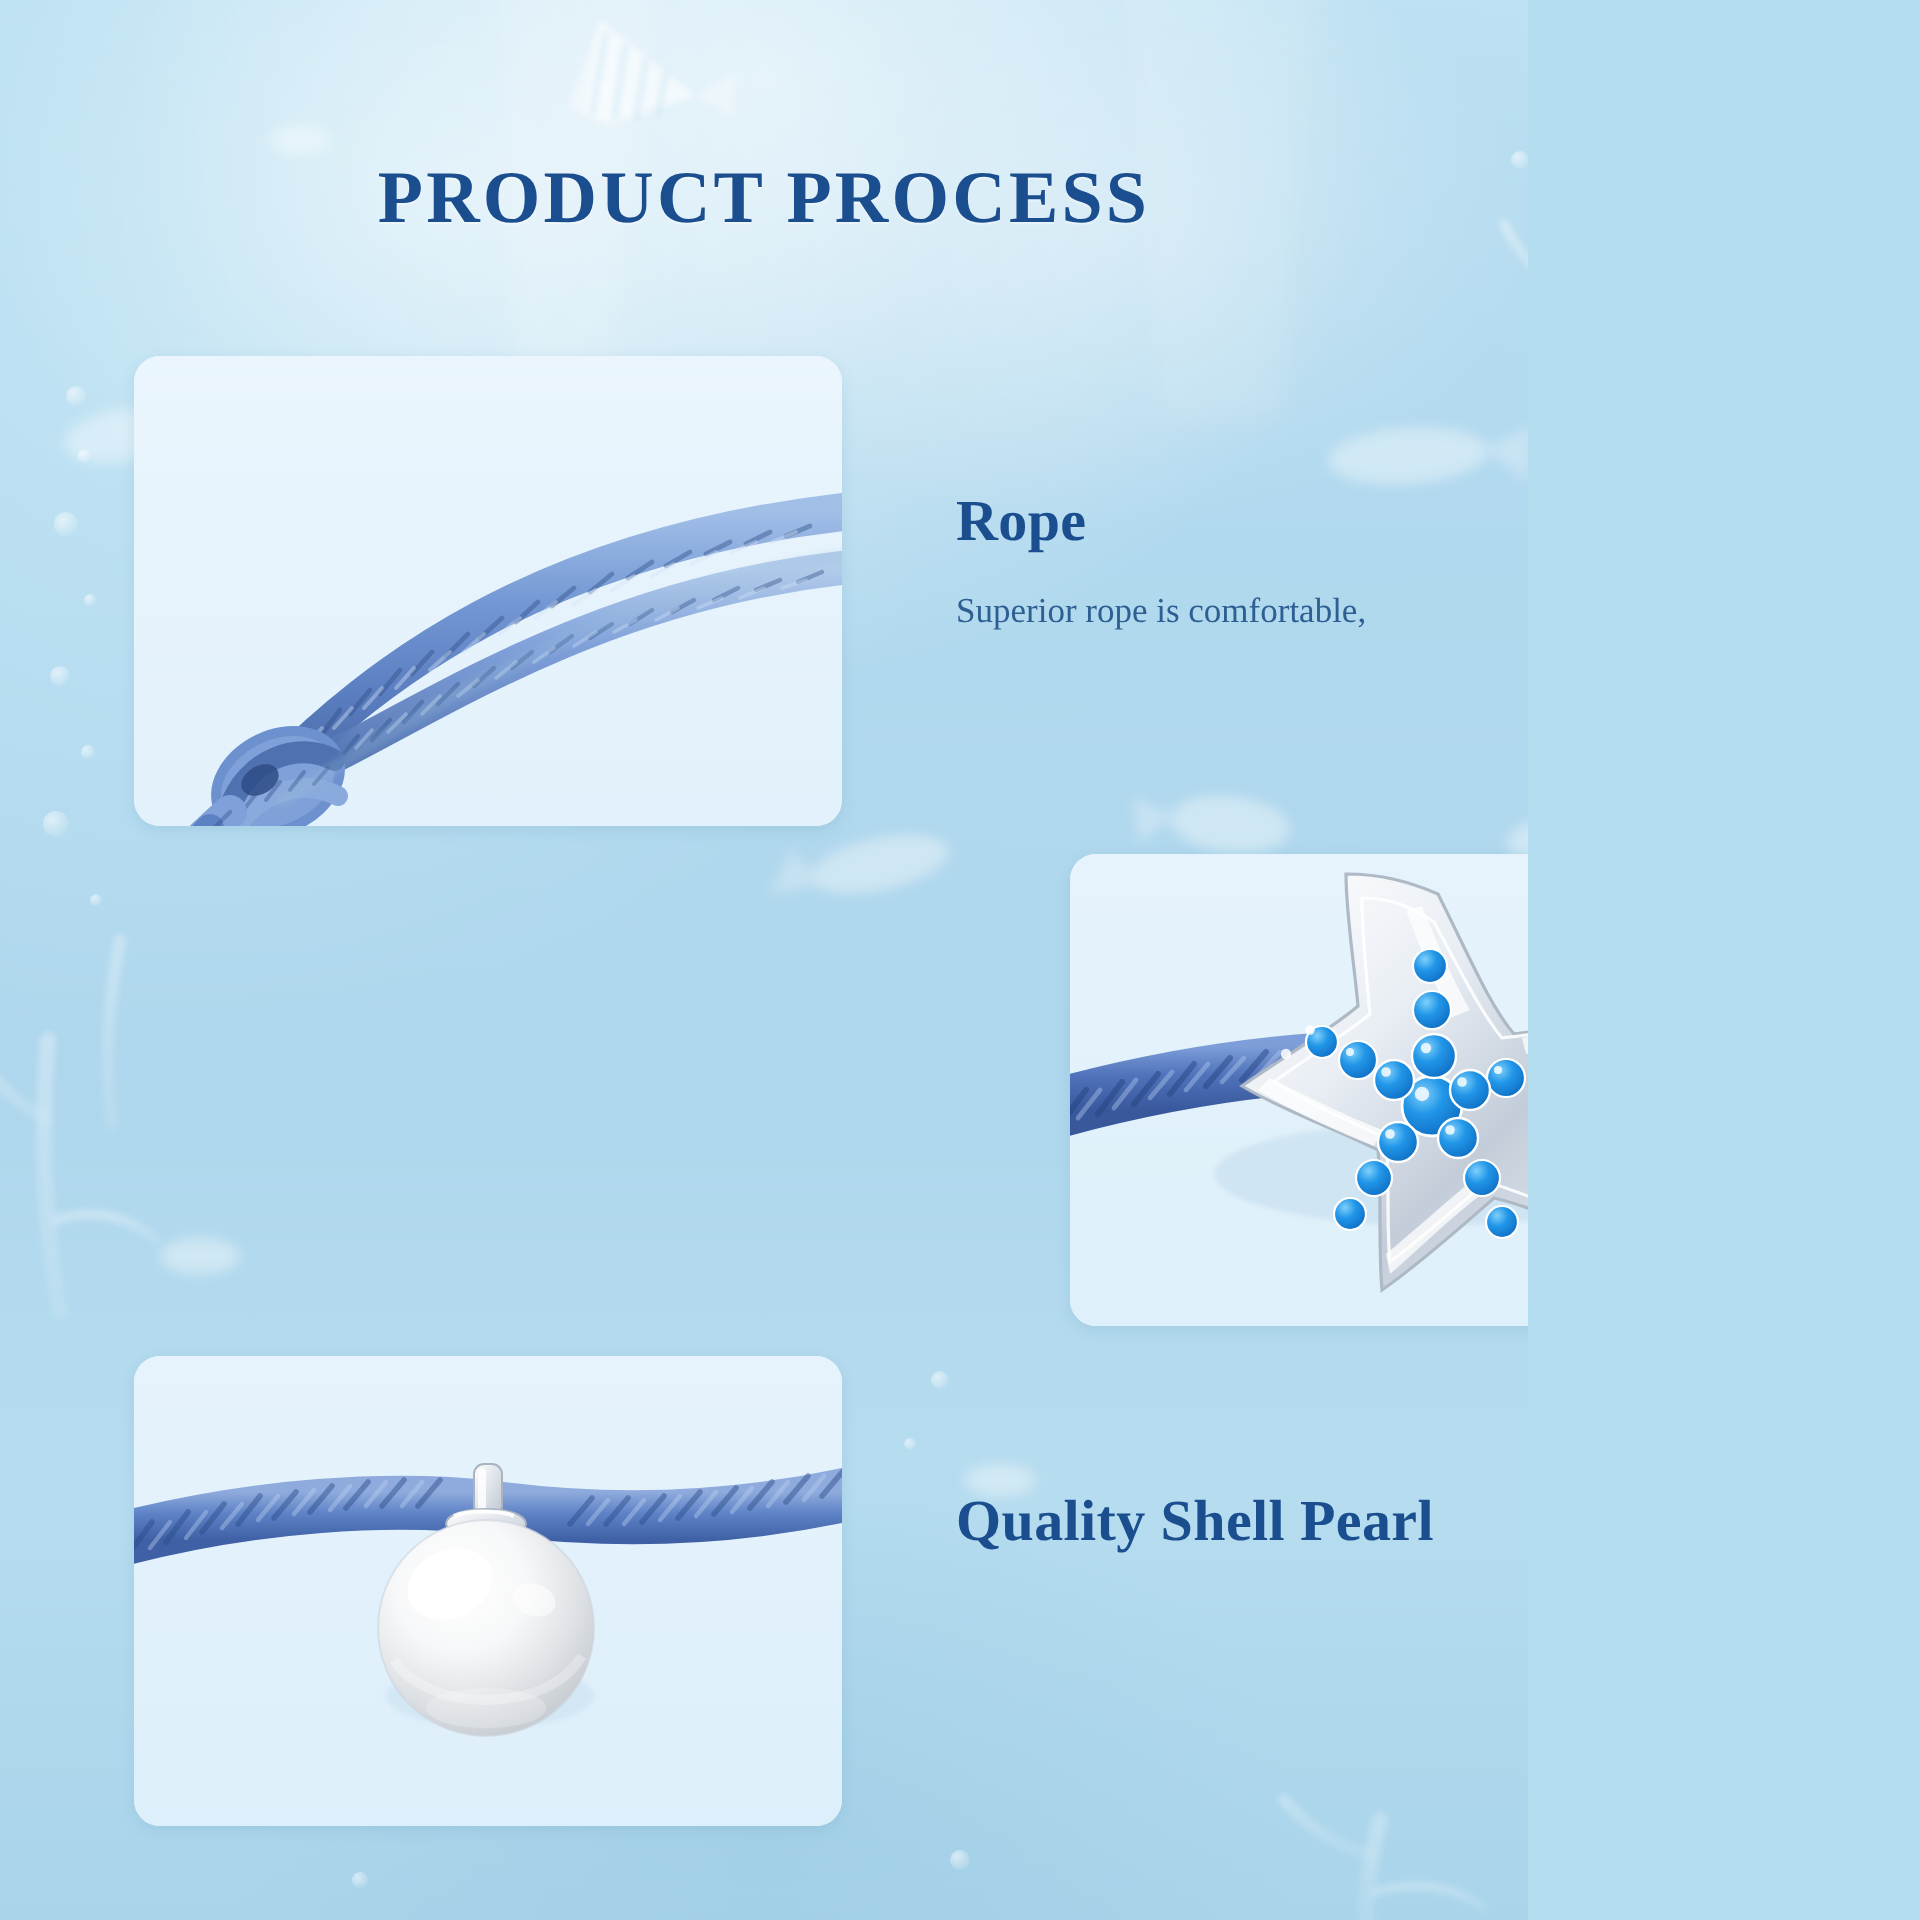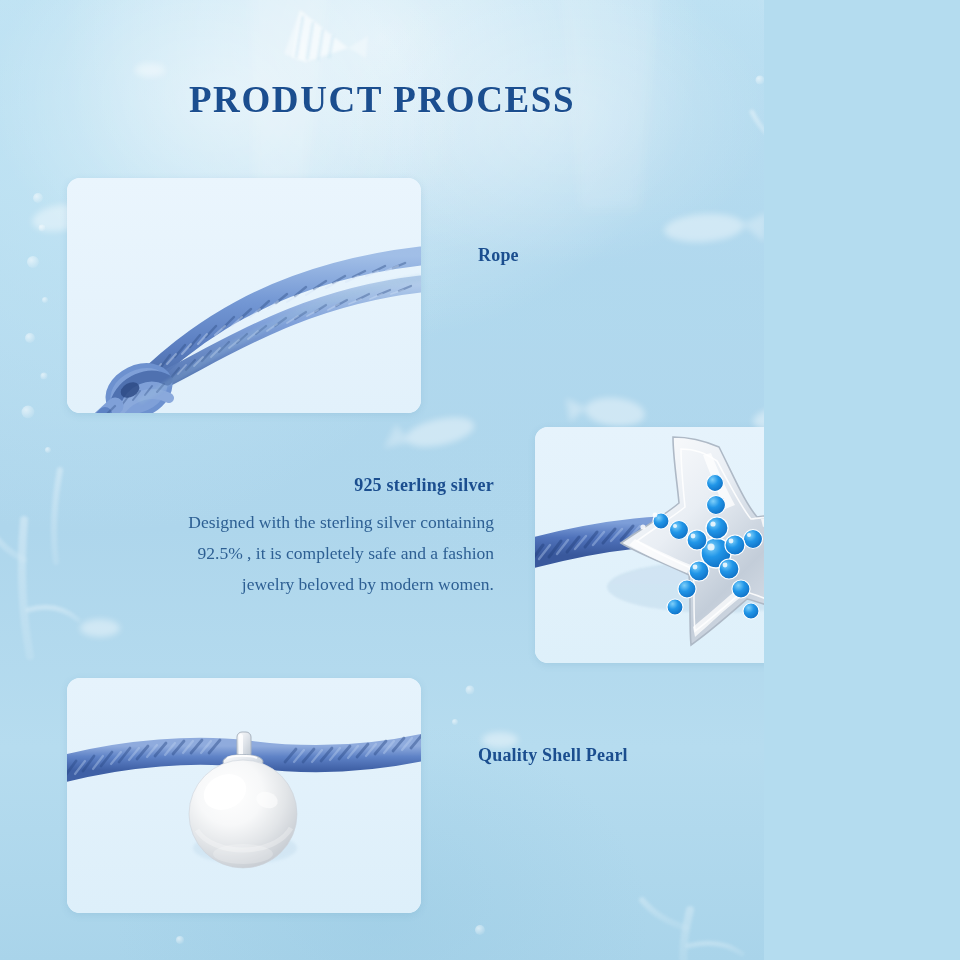--- a/index.html
+++ b/index.html
@@ -55,21 +55,21 @@
   #card-starfish{left:535px;top:427px;width:358px;height:236px;}
   #card-pearl{left:67px;top:678px;width:354px;height:235px;}
 
   
   .block{position:absolute;}
   .block h2{
     margin:0;
     font-family:"Liberation Serif", serif;
     font-weight:bold;
     color:#1b4e8f;
-    font-size:18px;
+    font-size:29px;
     letter-spacing:.2px;
   }
   .block p{
     margin:0;
     font-family:"Liberation Serif", serif;
     color:#2d5f93;
     font-size:17.5px;
     line-height:31px;
     font-weight:normal;
   }
@@ -323,20 +323,21 @@
 
           <path d="M72 224 C 140 180, 230 120, 354 100" stroke="#9dc2dd" stroke-width="7" fill="none" opacity=".22" filter="url(#soft)"></path>
         </g>
       </svg>
     </div>
   </div>
 
   <div class="block" id="block-rope">
     <h2>Rope</h2>
     <p>
+      <span class="line">Superior rope is comfortable,</span>
     </p>
   </div>
 
   <div class="card" id="card-starfish">
     <div class="card-inner">
       <svg class="card-svg" viewBox="0 0 358 236" preserveAspectRatio="none">
         <defs>
           <linearGradient id="cardbg2" x1="0" y1="0" x2="0" y2="1">
             <stop offset="0%" stop-color="#e6f3fc"></stop>
             <stop offset="100%" stop-color="#def0fa"></stop>
@@ -469,28 +470,20 @@
                 <circle cx="-62" cy="-30" r="2.4"></circle>
               <circle cx="72" cy="-24" r="2.6"></circle>
                 <circle cx="84" cy="-26" r="2.2"></circle>
             </g>
           </g>
         </g>
       </svg>
     </div>
   </div>
 
-  <div class="block" id="block-silver">
-    <h2>925 sterling silver</h2>
-    <p>
-      <span class="line">Designed with the sterling silver containing</span>
-      <span class="line">92.5% , it is completely safe and a fashion</span>
-      <span class="line">jewelry beloved by modern women.</span>
-    </p>
-  </div>
 
   <div class="card" id="card-pearl">
     <div class="card-inner">
       <svg class="card-svg" viewBox="0 0 354 235" preserveAspectRatio="none">
         <defs>
           <linearGradient id="cardbg3" x1="0" y1="0" x2="0" y2="1">
             <stop offset="0%" stop-color="#e6f3fc"></stop>
             <stop offset="100%" stop-color="#ddeffa"></stop>
           </linearGradient>
           <linearGradient id="ropeg4" x1="0" y1="0" x2="0" y2="1">

